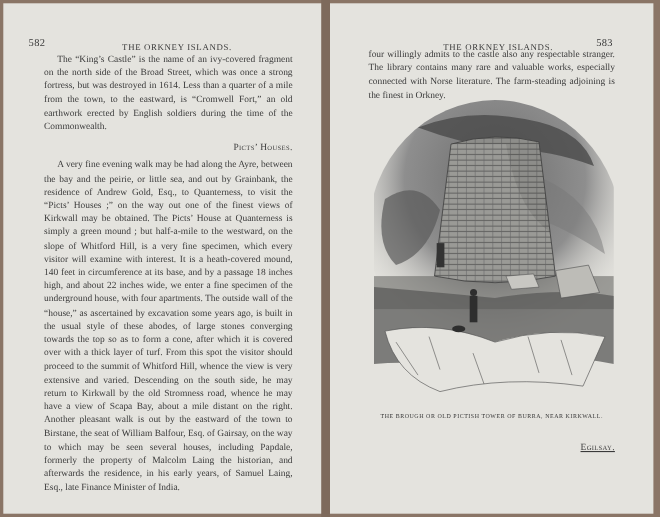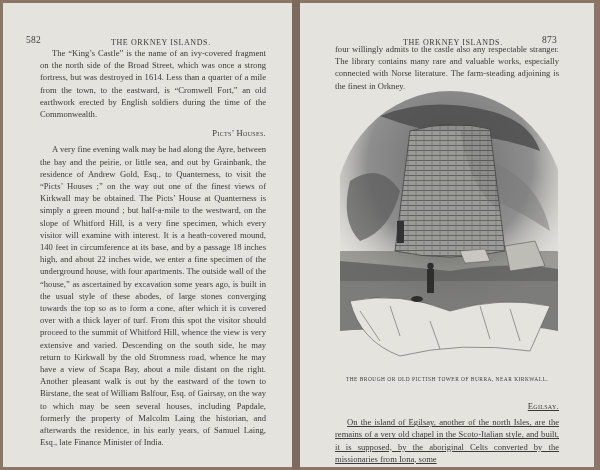--- a/index.html
+++ b/index.html
@@ -28,21 +28,21 @@
   <div class="body" style="left:37px;top:44px;width:226px;">
     <p>The “King’s Castle” is the name of an ivy-covered fragment on the north side of the Broad Street, which was once a strong fortress, but was destroyed in 1614. Less than a quarter of a mile from the town, to the eastward, is “Cromwell Fort,” an old earthwork erected by English soldiers during the time of the Commonwealth.</p>
     <div class="sect">Picts’ Houses.</div>
     <p>A very fine evening walk may be had along the Ayre, between the bay and the peirie, or little sea, and out by Grainbank, the residence of Andrew Gold, Esq., to Quanterness, to visit the “Picts’ Houses ;” on the way out one of the finest views of Kirkwall may be obtained. The Picts’ House at Quanterness is simply a green mound ; but half-a-mile to the westward, on the slope of Whitford Hill, is a very fine specimen, which every visitor will examine with interest. It is a heath-covered mound, 140 feet in circumference at its base, and by a passage 18 inches high, and about 22 inches wide, we enter a fine specimen of the underground house, with four apartments. The outside wall of the “house,” as ascertained by excavation some years ago, is built in the usual style of these abodes, of large stones converging towards the top so as to form a cone, after which it is covered over with a thick layer of turf. From this spot the visitor should proceed to the summit of Whitford Hill, whence the view is very extensive and varied. Descending on the south side, he may return to Kirkwall by the old Stromness road, whence he may have a view of Scapa Bay, about a mile distant on the right. Another pleasant walk is out by the eastward of the town to Birstane, the seat of William Balfour, Esq. of Gairsay, on the way to which may be seen several houses, including Papdale, formerly the property of Malcolm Laing the historian, and afterwards the residence, in his early years, of Samuel Laing, Esq., late Finance Minister of India.</p>
 
   </div>
 </div>
 
 <div class="page" id="right">
   <div class="head runtitle" style="left:103px;top:35px;">THE ORKNEY ISLANDS.</div>
-  <div class="head" style="left:242px;">873</div>
+  <div class="head" style="left:242px;">583</div>
   <div class="body" style="left:35px;top:40px;width:224px;">
     <p class="noind">four willingly admits to the castle also any respectable stranger. The library contains many rare and valuable works, especially connected with Norse literature. The farm-steading adjoining is the finest in Orkney.</p>
   </div>
 
   <svg class="illus" viewBox="0 0 218 280">
     <defs>
       <radialGradient id="sky" cx="50%" cy="30%" r="65%">
         <stop offset="0%" stop-color="#6c6c6c"></stop>
         <stop offset="55%" stop-color="#8e8e8e"></stop>
         <stop offset="100%" stop-color="#e4e3de" stop-opacity="0"></stop>
@@ -74,15 +74,14 @@
     </g>
     <rect x="87" y="178" width="7" height="24" fill="#2e2e2e"></rect>
     <circle cx="90.5" cy="175" r="3.2" fill="#2e2e2e"></circle>
     <ellipse cx="77" cy="208" rx="6" ry="3" fill="#2e2e2e"></ellipse>
   </svg>
 
   <div class="caption">THE BROUGH OR OLD PICTISH TOWER OF BURRA, NEAR KIRKWALL.</div>
 
   <div class="body" style="left:35px;top:397px;width:224px;text-decoration:underline;">
     <div class="sect" style="margin-top:0;">Egilsay.</div>
-    <p>On the island of Egilsay, another of the north Isles, are the remains of a very old chapel in the Scoto-Italian style, and built, it is supposed, by the aboriginal Celts converted by the missionaries from Iona, some</p>
   </div>
 </div>
 
 </body></html>

